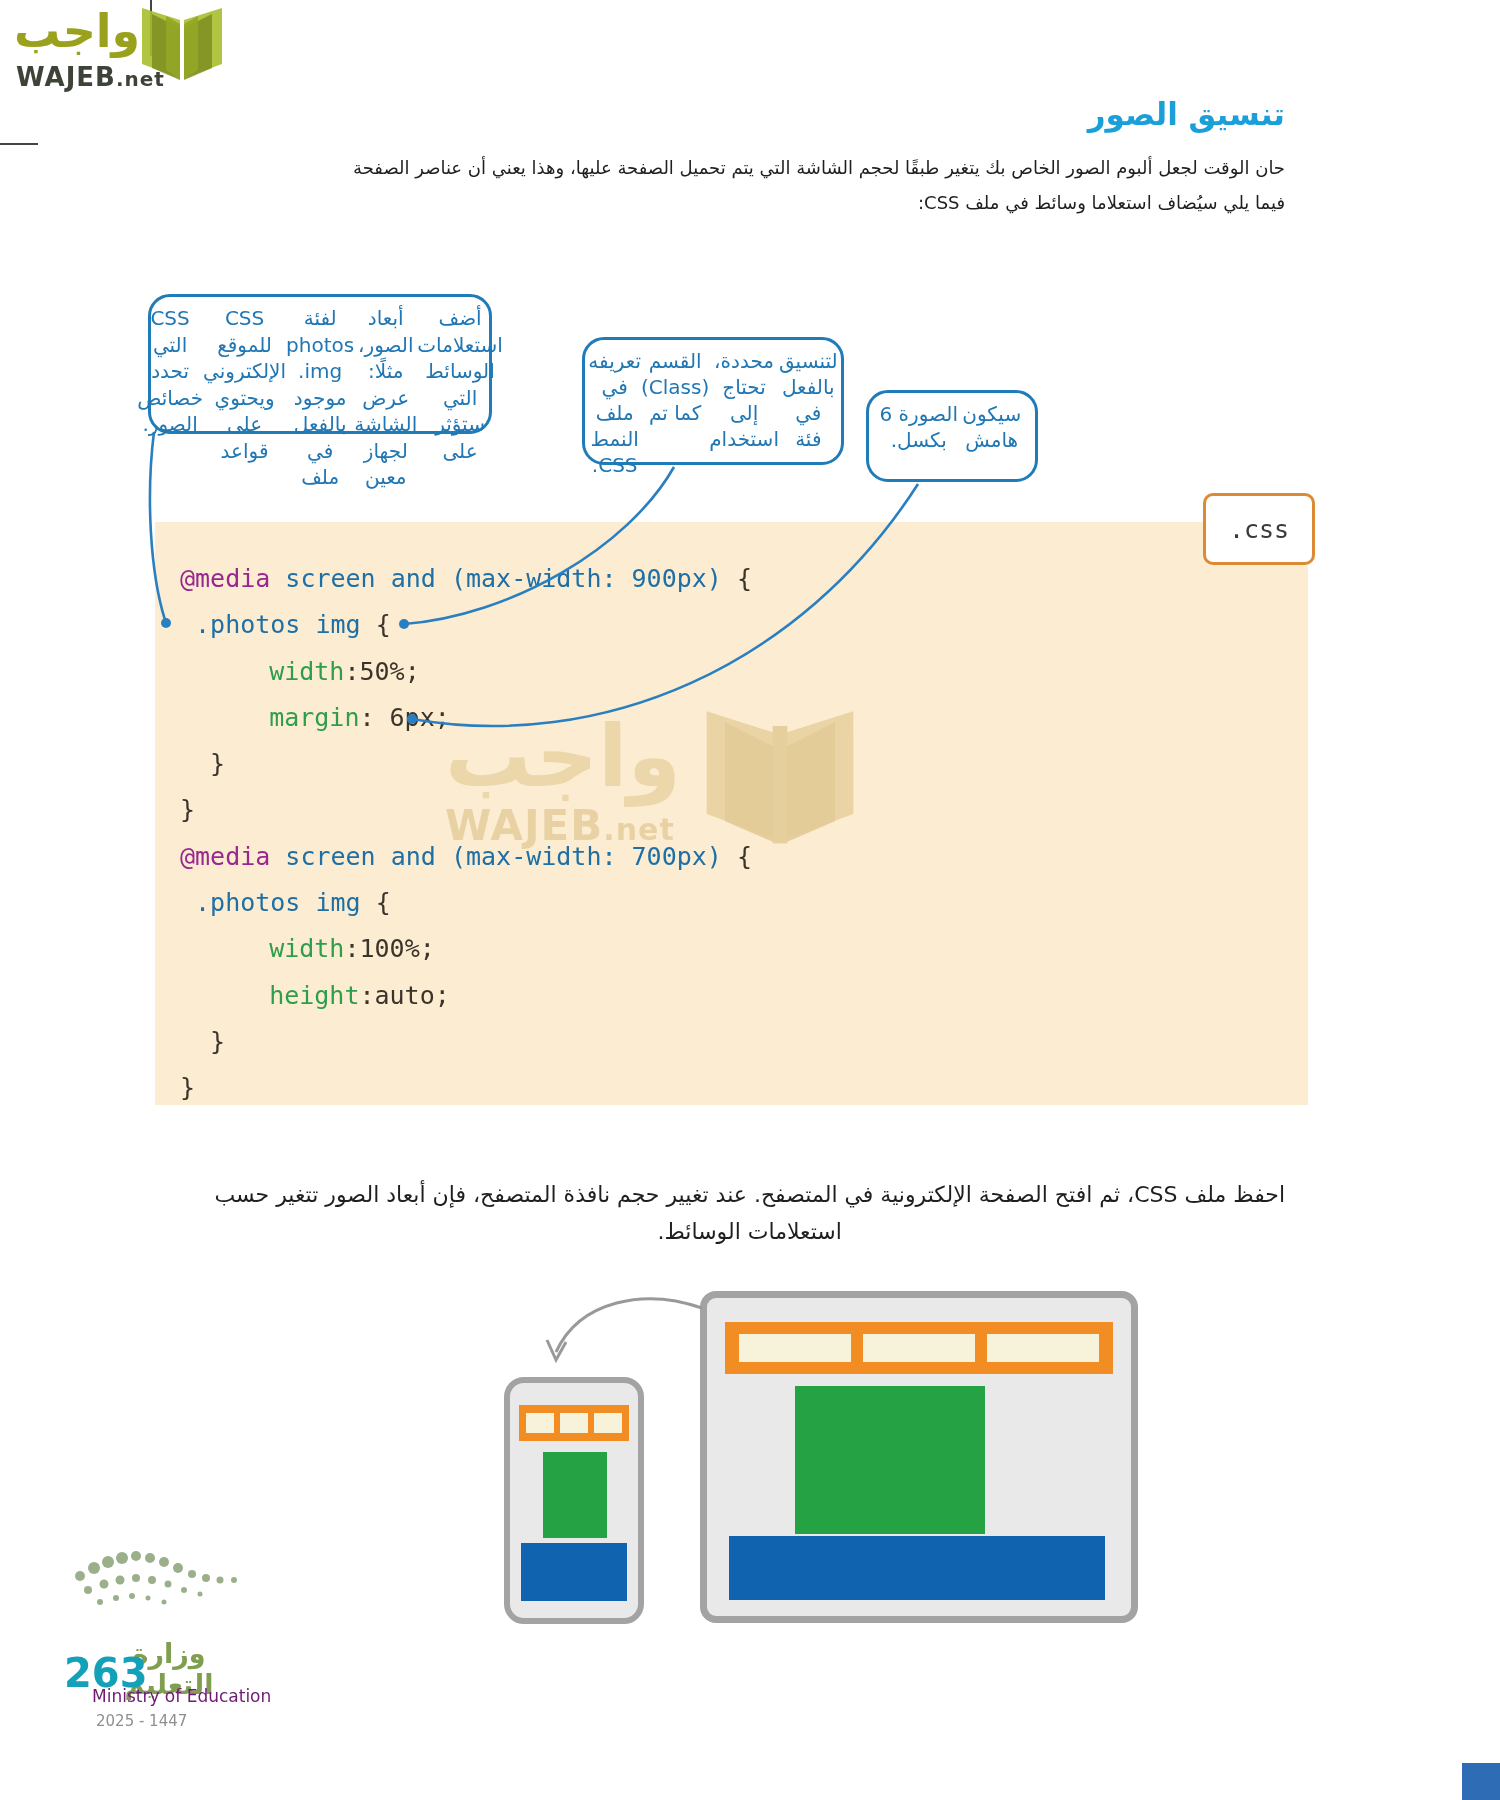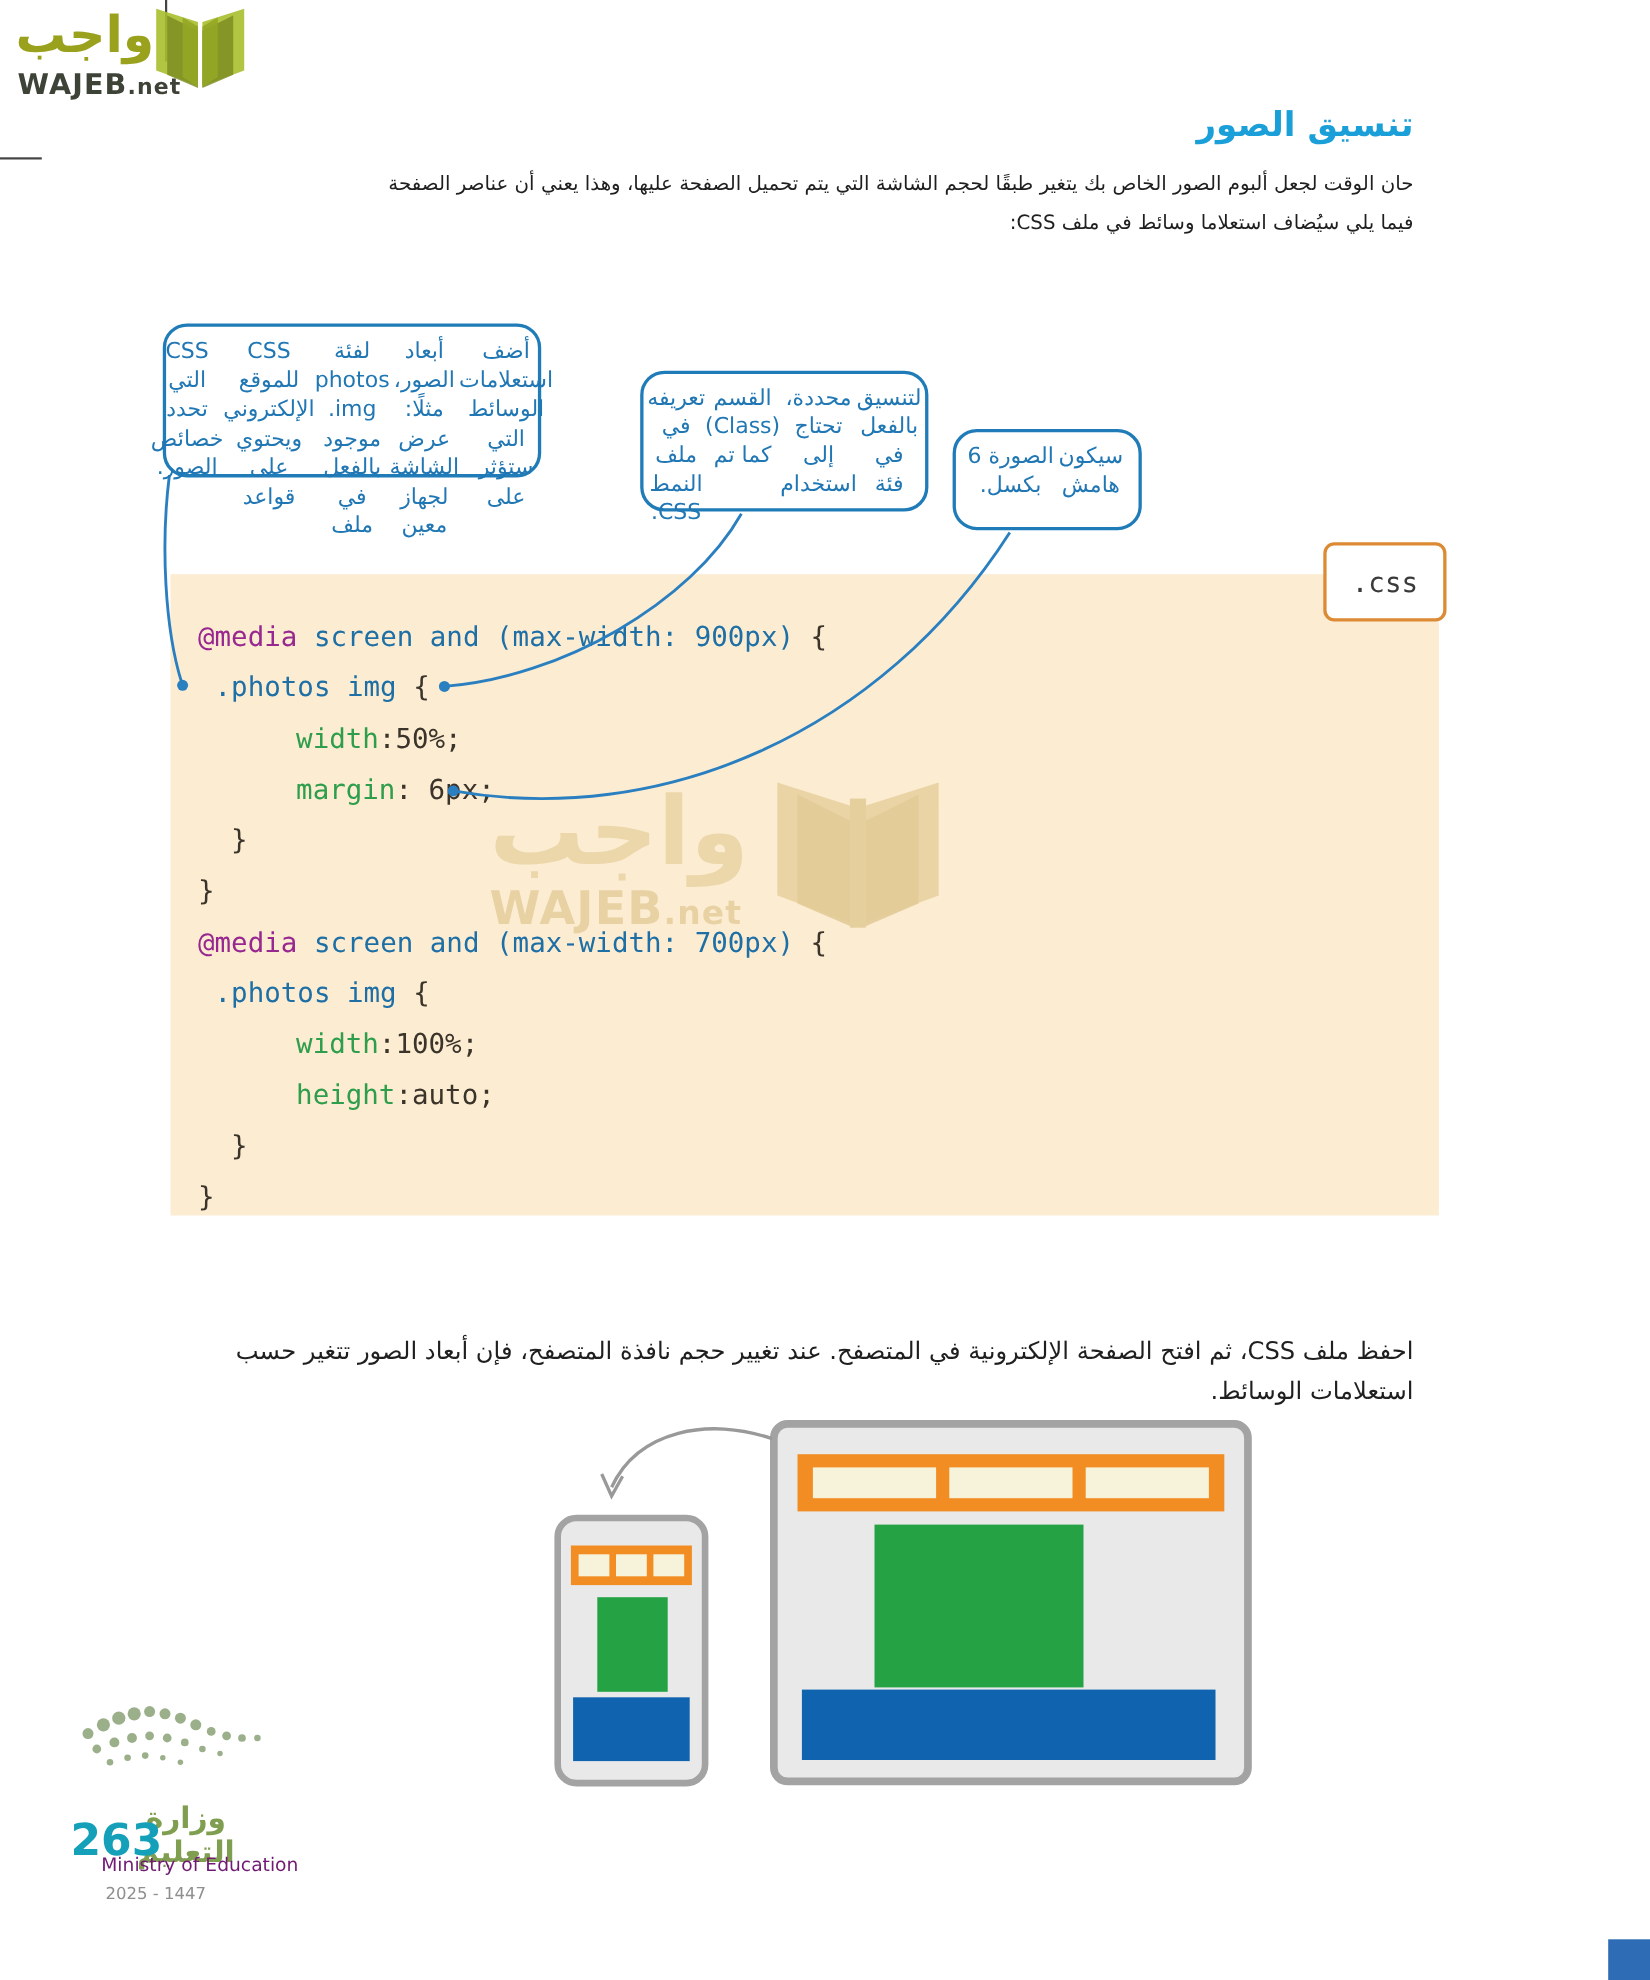--- a/index.html
+++ b/index.html
@@ -14,21 +14,21 @@
   .brand-ar{position:absolute;left:4px;top:2px;font-size:46px;font-weight:bold;color:#99a11d;line-height:1;}
   .brand-en{position:absolute;left:6px;top:56px;font-size:26px;font-weight:bold;color:#3e4338;letter-spacing:1px;}
   .brand-en .net{font-size:20px;}
   .brand-book{position:absolute;left:112px;top:0px;}
 
   
   .heading{position:absolute;right:215px;top:96px;font-size:31px;font-weight:bold;color:#1b9fd8;direction:rtl;}
   .para{position:absolute;right:215px;direction:rtl;text-align:right;color:#1f1f1f;
         font-size:18px;line-height:35px;white-space:nowrap;}
   .para-top{top:150px;}
-  .para-bottom{top:1210px;font-size:22px;line-height:37px;}
+  .para-bottom{top:1176px;font-size:22px;line-height:37px;text-align:center;}
 
   
   .bubble{position:absolute;border:3.5px solid #1f7cb8;border-radius:22px;background:#ffffff;
           color:#2077b4;direction:rtl;text-align:center;font-size:20px;line-height:26px;
           display:flex;flex-direction:row;justify-content:center;padding:8px 10px;box-sizing:border-box;z-index:6;}
   .bubble1{left:148px;top:294px;width:344px;height:140px;line-height:26.5px;}
   .bubble2{left:582px;top:337px;width:262px;height:128px;}
   .bubble3{left:866px;top:390px;width:172px;height:92px;}
 
   

